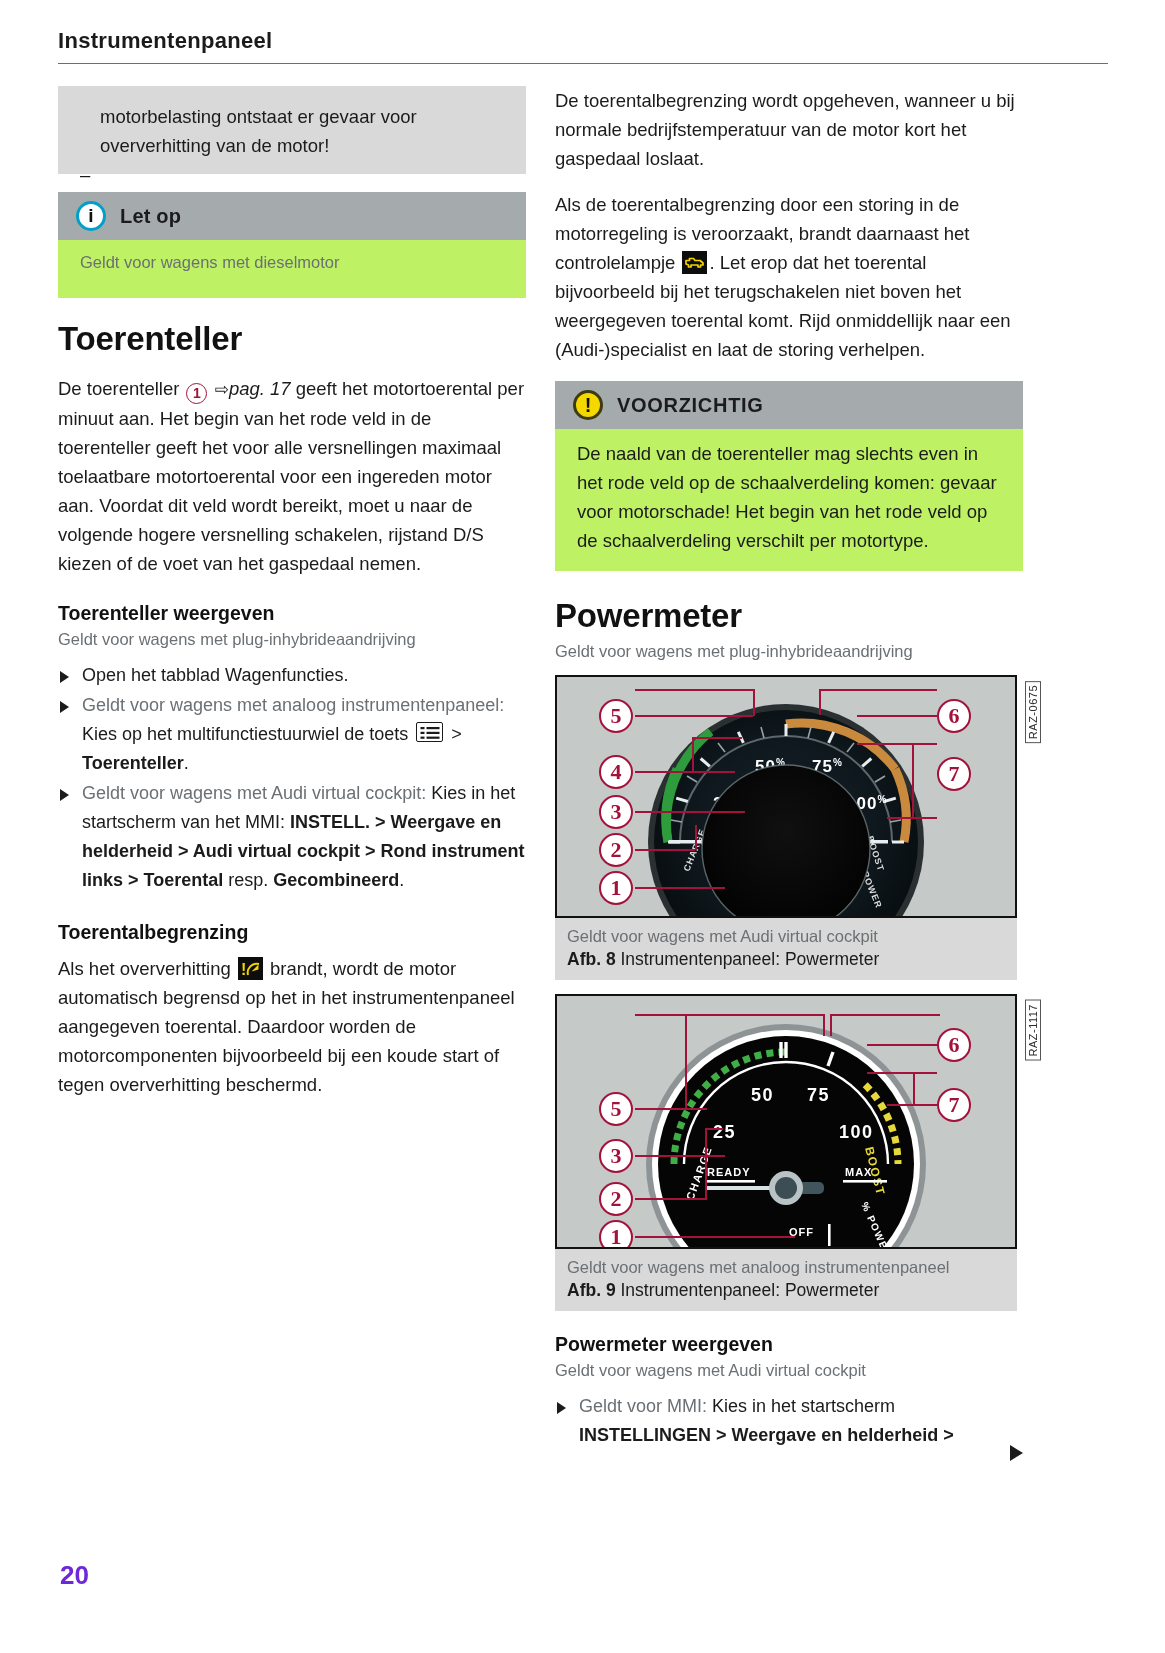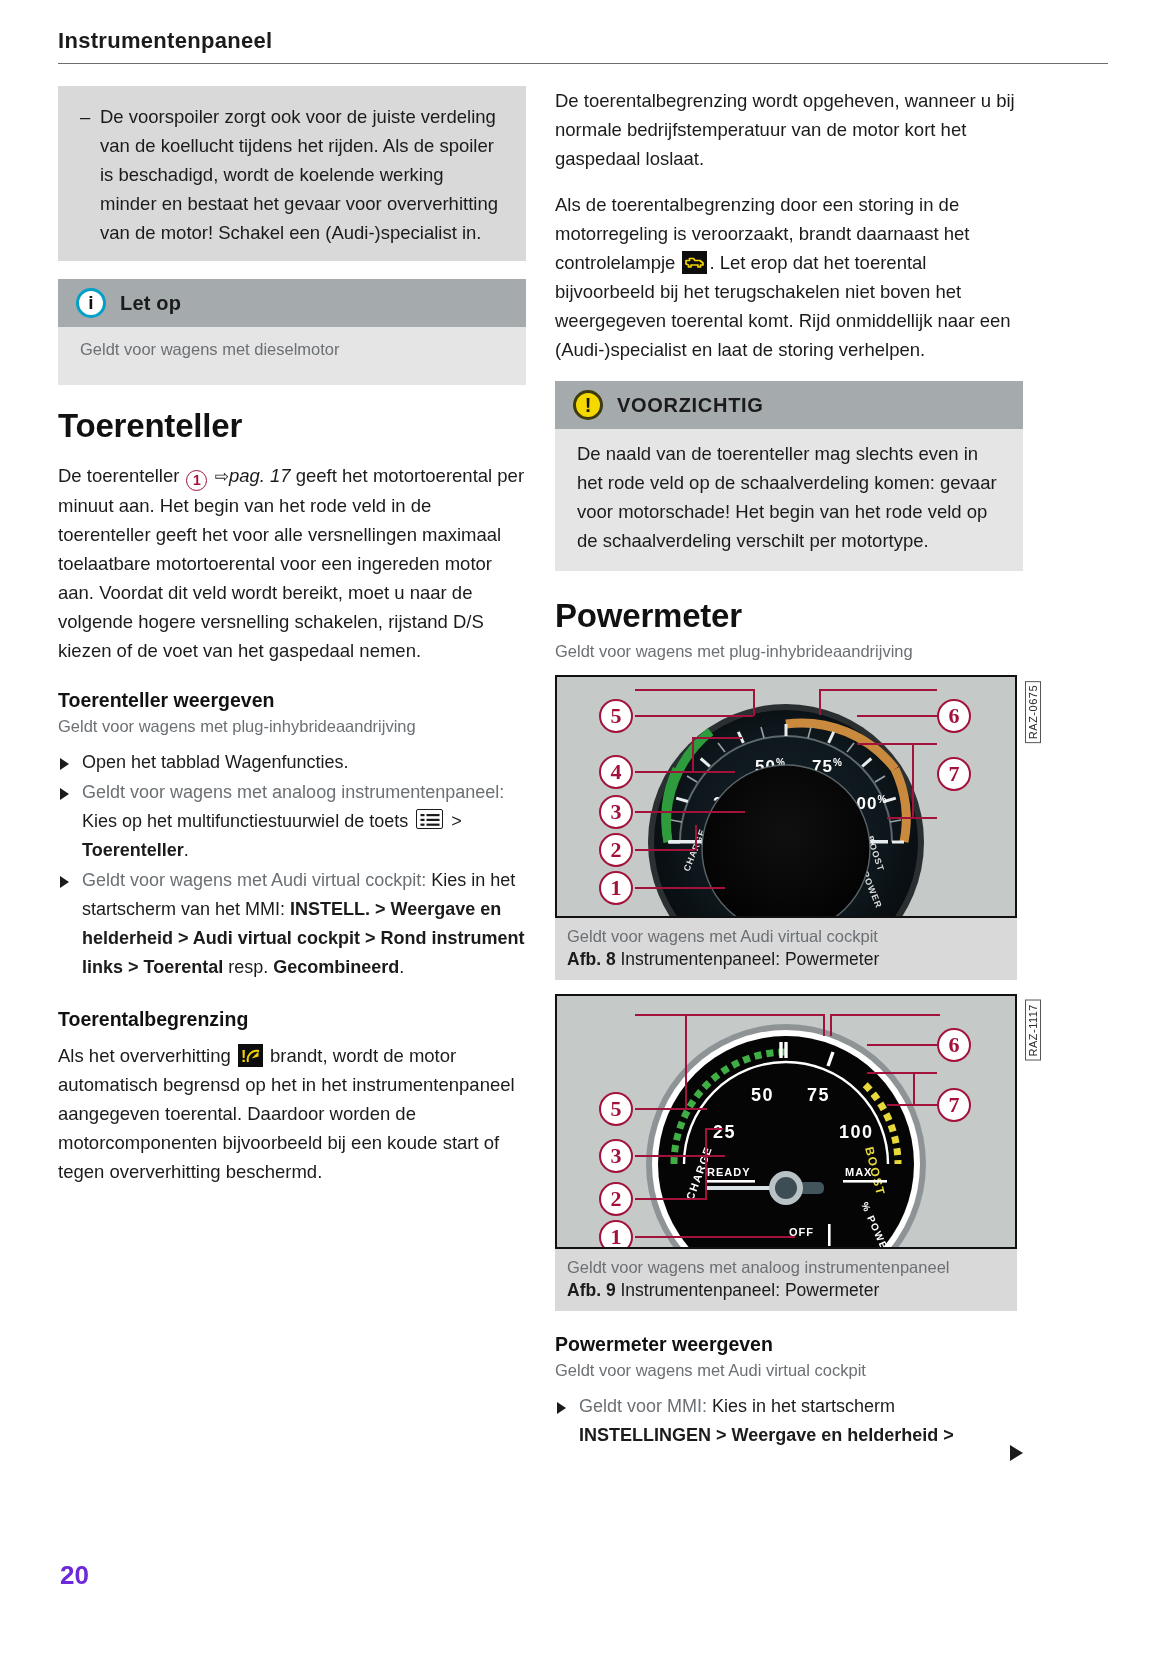--- a/index.html
+++ b/index.html
@@ -67,21 +67,21 @@
     padding: 9px 18px 9px 18px;
   }
   .boxhead .bh-label {
     font-size: 20px;
     font-weight: bold;
     color: #1b1b1b;
     letter-spacing: .2px;
   }
   .boxhead .bh-label.caps { letter-spacing: .7px; }
   .boxbody {
-    background: #e5e5e5;
+    background: #bef264;
     padding: 10px 22px 16px 22px;
   }
   .applic {
     font-size: 16.5px;
     line-height: 24px;
     color: #6b7074;
     margin: 0 0 8px 0;
   }
 
   
@@ -283,23 +283,25 @@
 
   <div class="runhead">
     <div class="rh-title">Instrumentenpaneel</div>
     <div class="rh-rule"></div>
   </div>
 
   <div class="col col-left">
 
     <div class="greybox plain">
       <ul class="dashlist">
+        <li class="nodash">
+          <span>motorbelasting ontstaat er gevaar voor oververhitting van de motor!</span>
+        </li>
         <li>
           <span class="dash">–</span>
-          <span>De voorspoiler zorgt ook voor de juiste verdeling van de koellucht tijdens het rijden. Als de spoiler is beschadigd, wordt de koelende werking minder en bestaat het gevaar voor oververhitting van de motor! Schakel een (Audi-)specialist in.</span>
         </li>
       </ul>
     </div>
 
     <div style="margin-bottom:18px;">
       <div class="boxhead">
         <span class="icon-info">i</span>
         <span class="bh-label">Let op</span>
       </div>
       <div class="boxbody">

